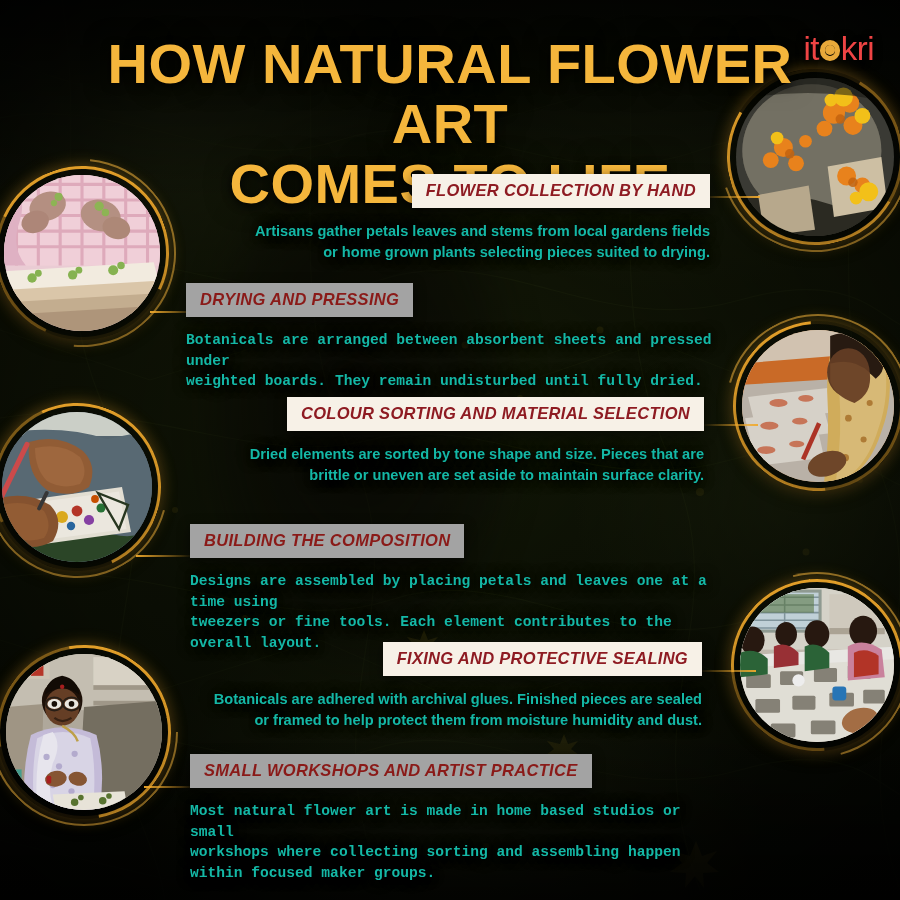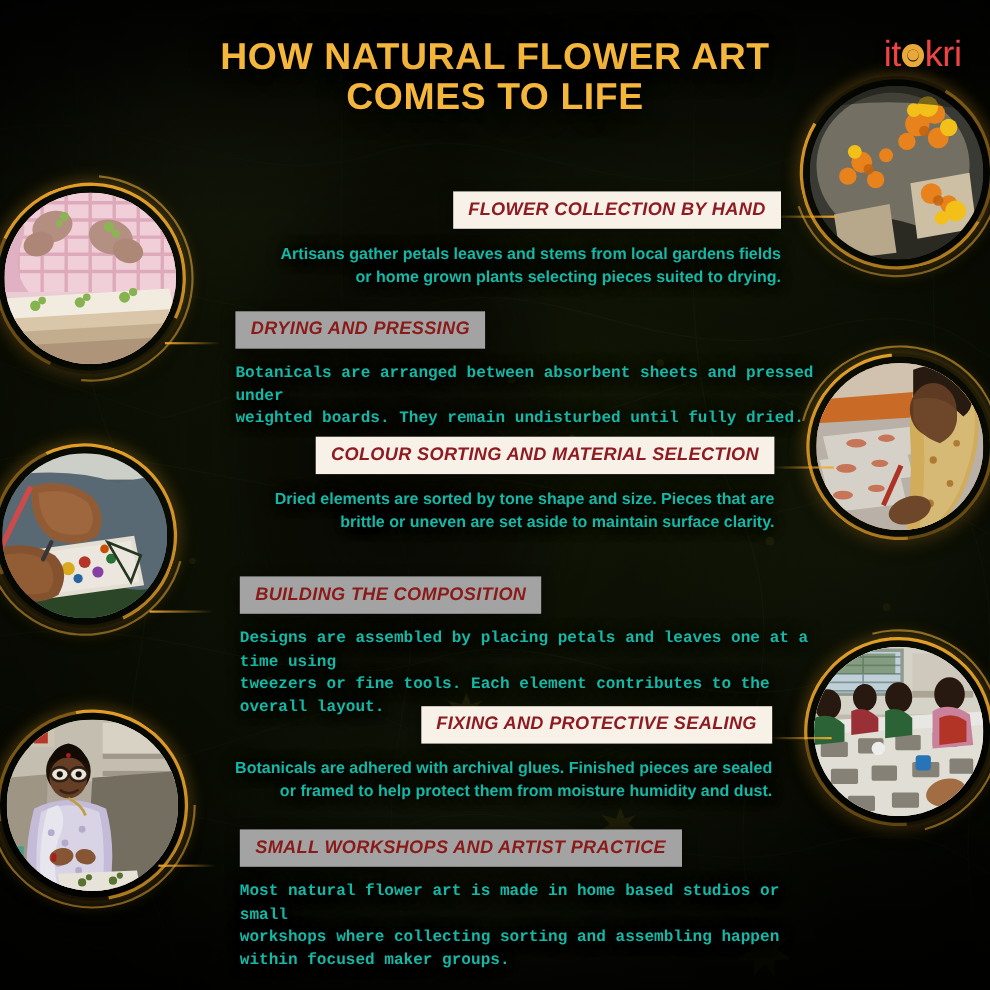--- a/index.html
+++ b/index.html
@@ -41,21 +41,21 @@
     position:absolute; left:0; right:0; bottom:0; height:170px;
     background:linear-gradient(0deg, rgba(0,0,0,.68), rgba(0,0,0,0));
   }
 
   
   #title-block {
     position:absolute; left:0; right:0; top:34px; z-index:6;
     text-align:center; padding:0 60px;
   }
   .title-line {
-    font-size:34px; font-weight:bold; color:#F5B63C;
+    font-size:56px; font-weight:bold; color:#F5B63C;
     letter-spacing:.5px; line-height:1.07;
     text-shadow:0 2px 10px rgba(0,0,0,.85), 0 0 26px rgba(0,0,0,.6);
   }
 
   
   #logo {
     position:absolute; right:26px; top:30px; z-index:9;
     font-size:33px; font-weight:normal; color:#ef4444;
     letter-spacing:-.5px;
     text-shadow:0 2px 9px rgba(0,0,0,.9);
@@ -105,21 +105,21 @@
   
   .connector {
     position:absolute; height:2px; z-index:5;
     background:linear-gradient(90deg, rgba(240,169,44,0), rgba(240,169,44,.95));
   }
   .connector.rev {
     background:linear-gradient(270deg, rgba(240,169,44,0), rgba(240,169,44,.95));
   }
 
   
-  .step { position:absolute; z-index:7;margin-left:28px; }
+  .step { position:absolute; z-index:7; }
   .chip {
     display:inline-block;
     padding:7px 14px 8px;
     font-size:16.5px; font-weight:bold; font-style:italic;
     letter-spacing:.3px; white-space:nowrap;
     color:#8E1B22;
     box-shadow:0 3px 12px rgba(0,0,0,.55);
   }
   .chip.cream { background:#F7F1E7; }
   .chip.amber { background:#a3a3a3; color:#8A1A18; }

